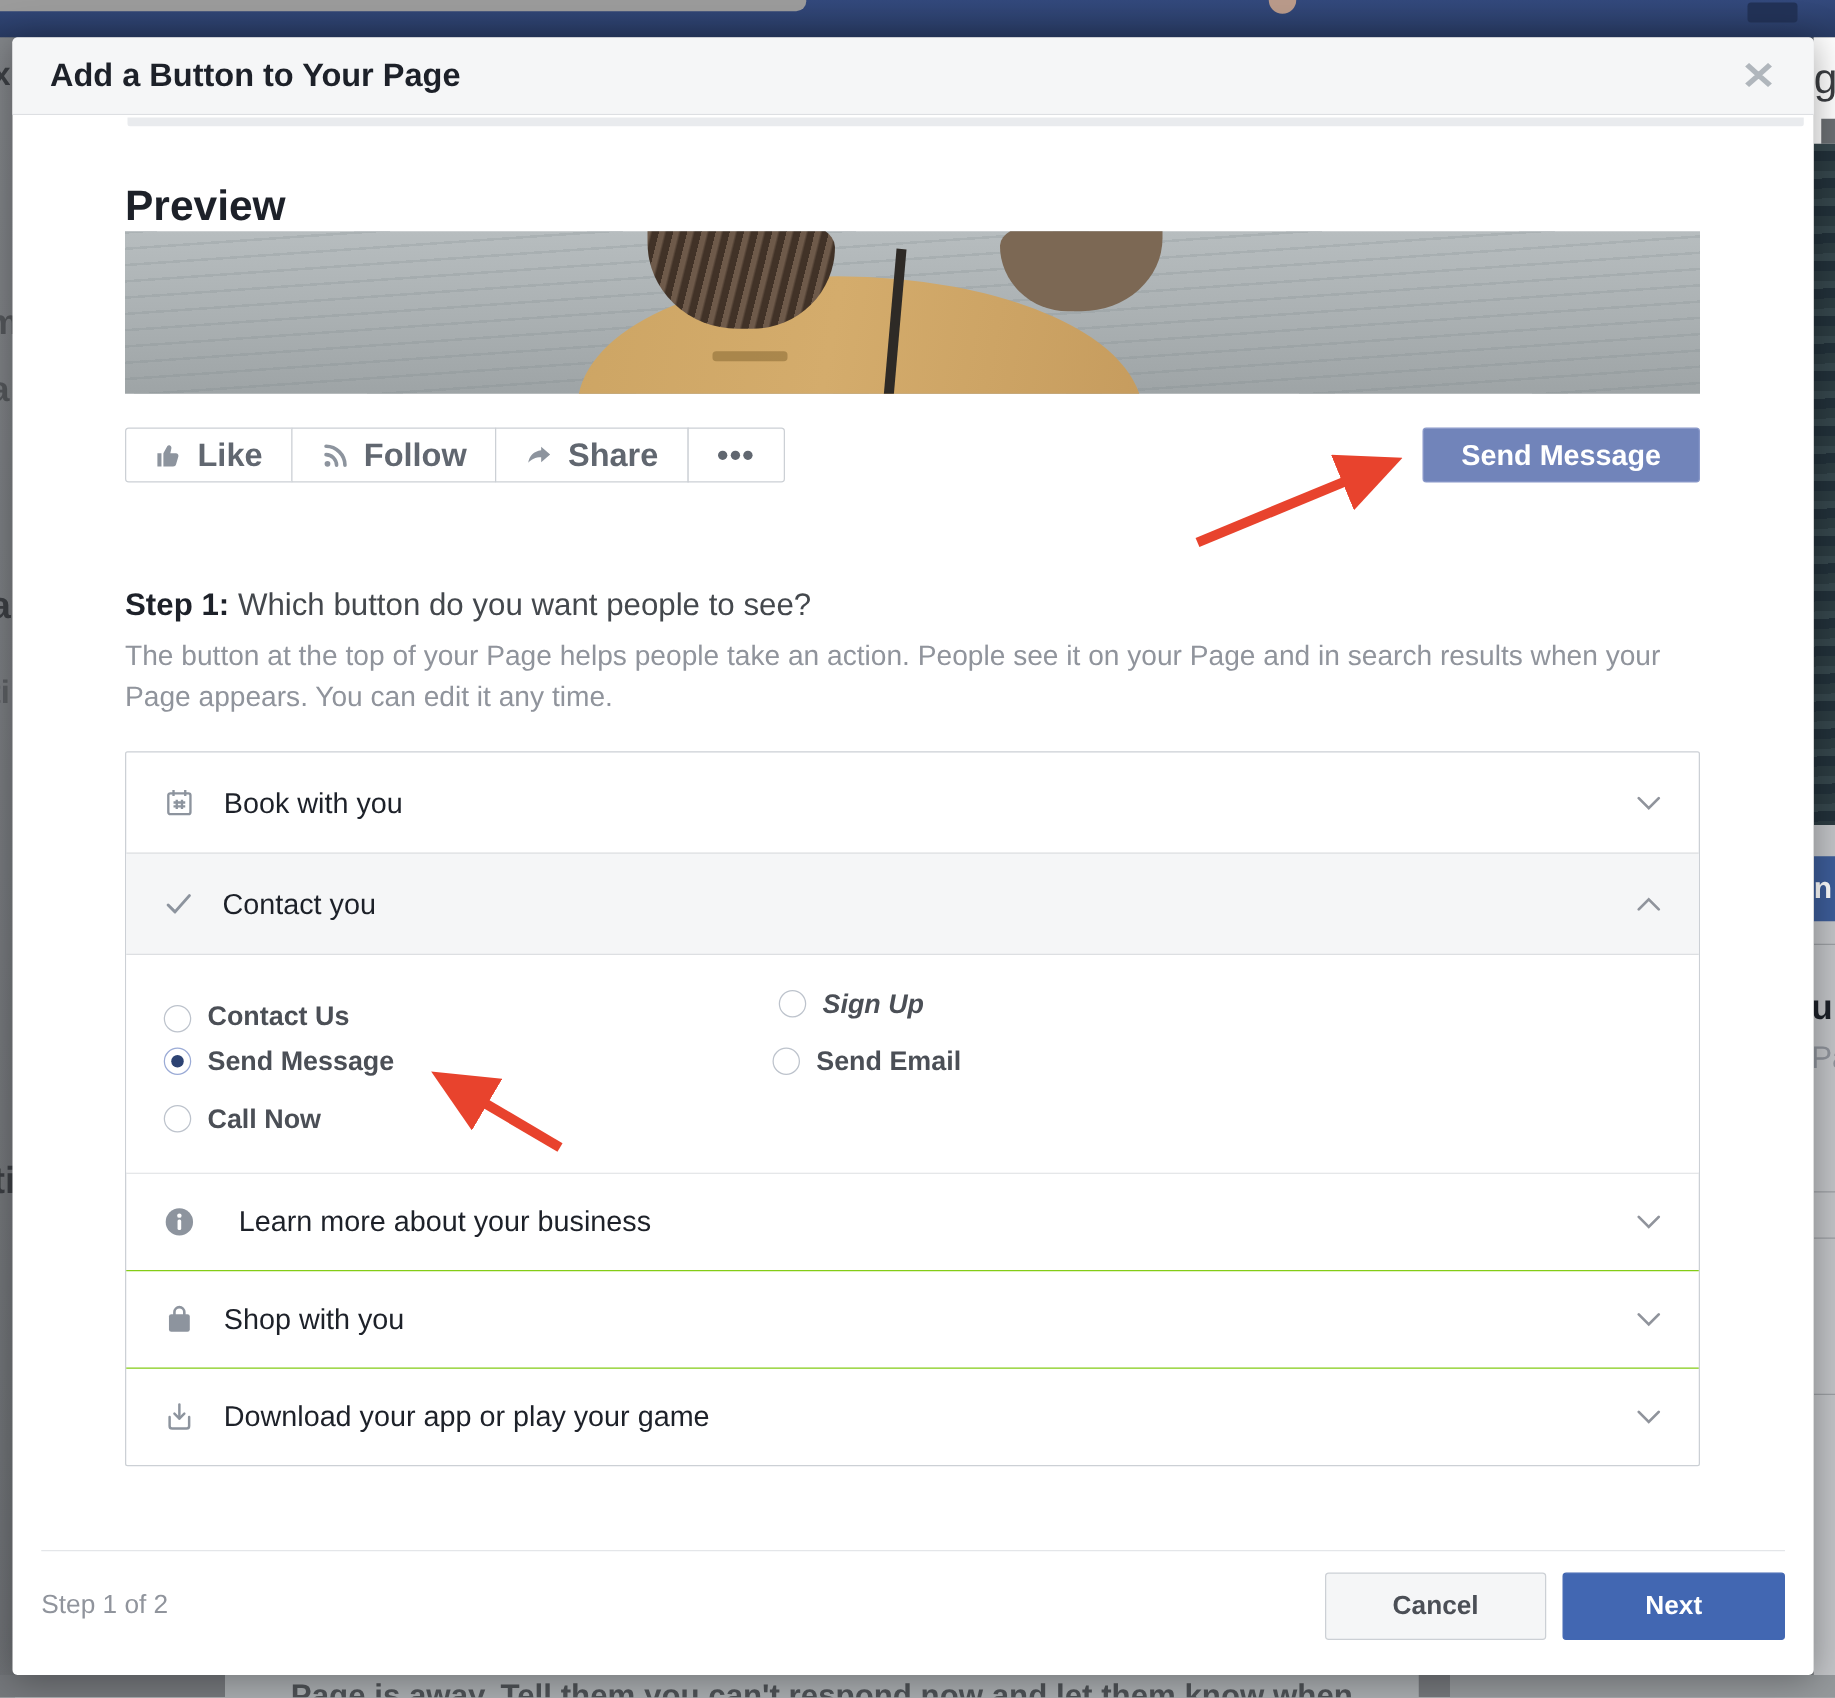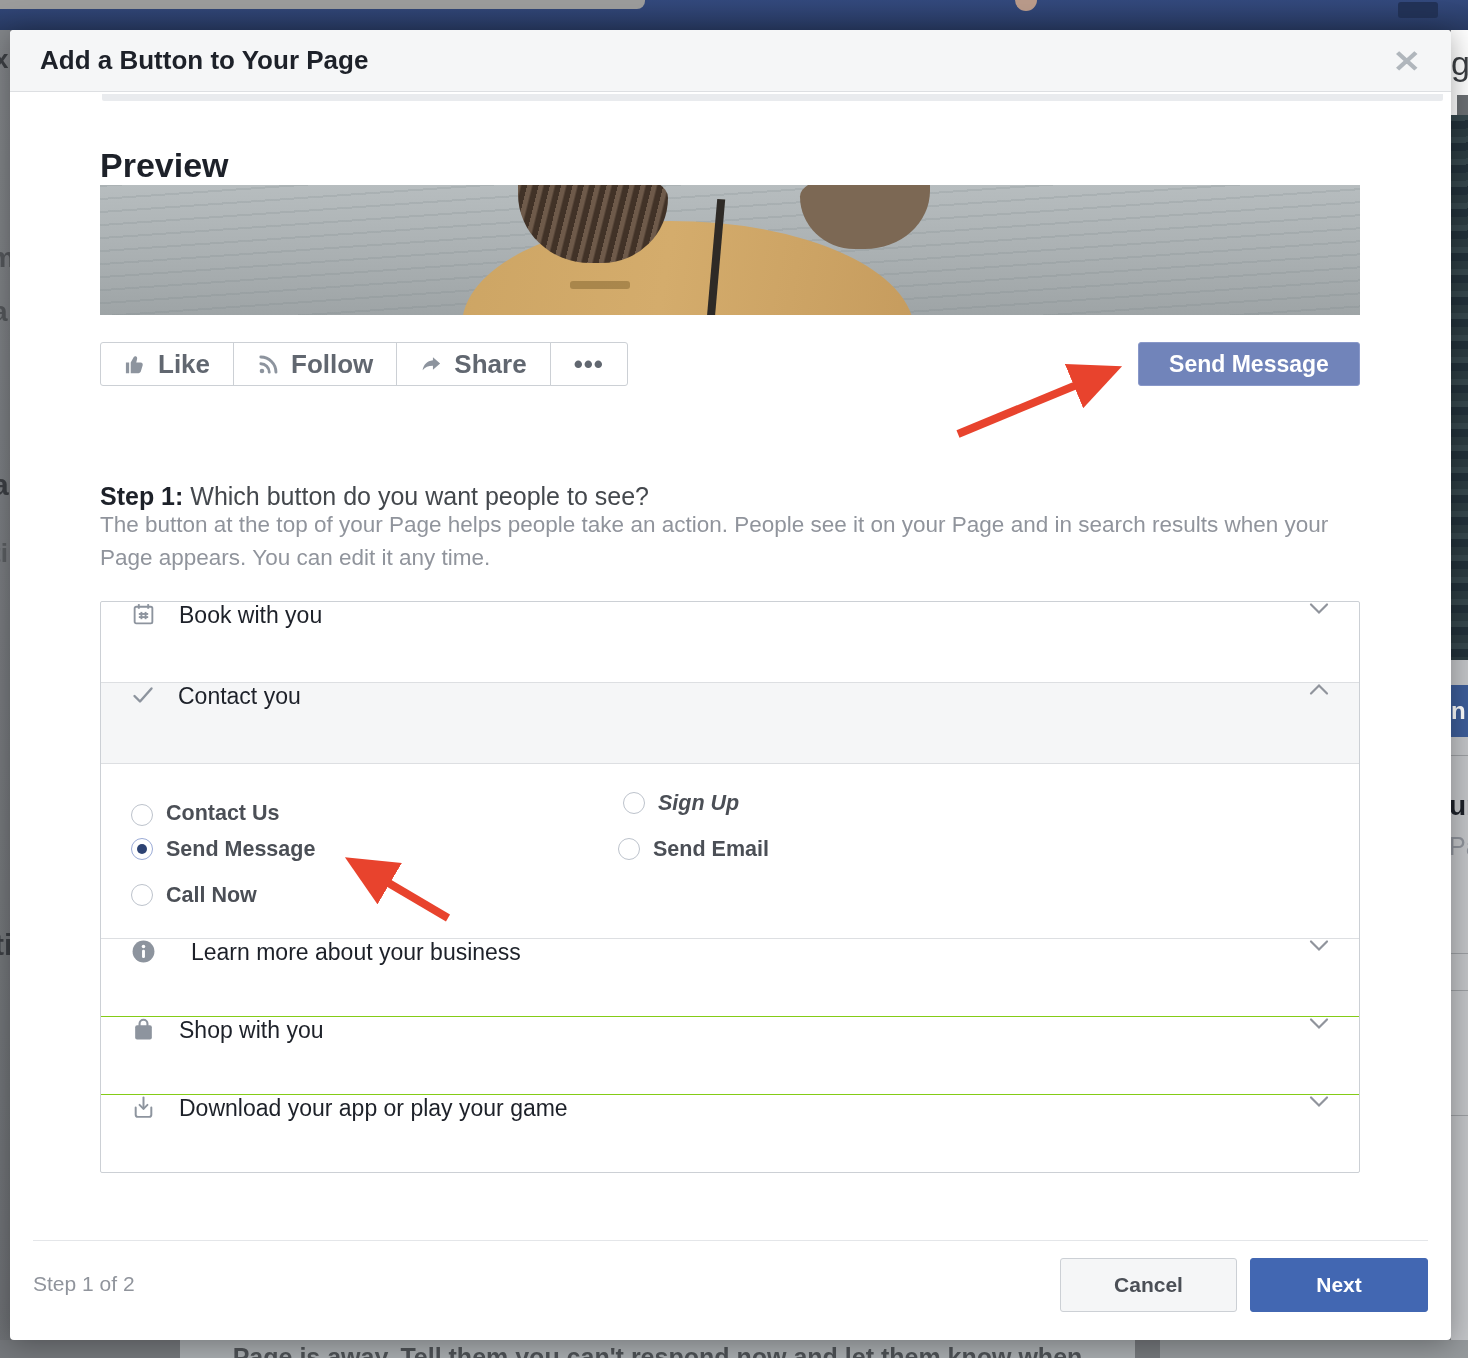--- a/index.html
+++ b/index.html
@@ -56,27 +56,27 @@
   .actions{position:absolute;top:312px;left:0;display:flex;}
   .action-btn{display:flex;align-items:center;gap:11px;height:42px;padding:0 23px;background:#fff;border:1px solid #ccd0d5;
     font-size:26px;font-weight:bold;color:#616770;margin-right:-1px;cursor:pointer;white-space:nowrap;}
   .action-btn:first-child{border-radius:3px 0 0 3px;}
   .action-btn:last-child{border-radius:0 3px 3px 0;margin-right:0;letter-spacing:1px;}
   .action-btn svg{display:block;}
   .cta-btn{position:absolute;top:312px;left:1038px;width:222px;height:44px;background:#7184ba;border:1px solid #8998c9;border-radius:3px;
     color:#fff;font-size:23px;font-weight:bold;display:flex;align-items:center;justify-content:center;box-sizing:border-box;cursor:pointer;}
 
   
-  .step-heading{position:absolute;top:452px;font-size:25px;color:#44484d;}
+  .step-heading{position:absolute;top:440px;font-size:25px;color:#44484d;}
   .step-heading b{color:#1d2129;}
   .step-desc{position:absolute;top:478px;width:1240px;font-size:22.5px;line-height:33px;color:#90949c;}
 
   
   .accordion{position:absolute;top:571px;width:1260px;border:1px solid #ccd0d5;border-radius:2px;box-sizing:border-box;background:#fff;}
-  .acc-row{display:flex;padding:0 30px;cursor:pointer;}
+  .acc-row{display:flex;align-items:center;padding:0 30px;cursor:pointer;}
   .acc-row .label{margin-left:23px;font-size:23px;color:#1d2129;}
   .acc-row .chev{margin-left:auto;}
   .row-book{height:80px;}
   .row-contact{height:80px;background:#f5f6f7;border-top:1px solid #dddfe2;border-bottom:1px solid #dddfe2;}
   .row-learn,.row-shop,.row-download{height:77px;border-top:1px solid #84cc16;}
   .row-learn{border-top:none;gap:12px;}
   .radio-section{position:relative;height:174px;background:#fff;}
   .radio-opt{position:absolute;display:flex;align-items:center;gap:13px;height:46px;cursor:pointer;}
   .radio{width:22px;height:22px;border-radius:50%;border:1px solid #bdc3cc;background:#fff;box-sizing:border-box;position:relative;}
   .radio.selected{border:1px solid #9babd6;}

